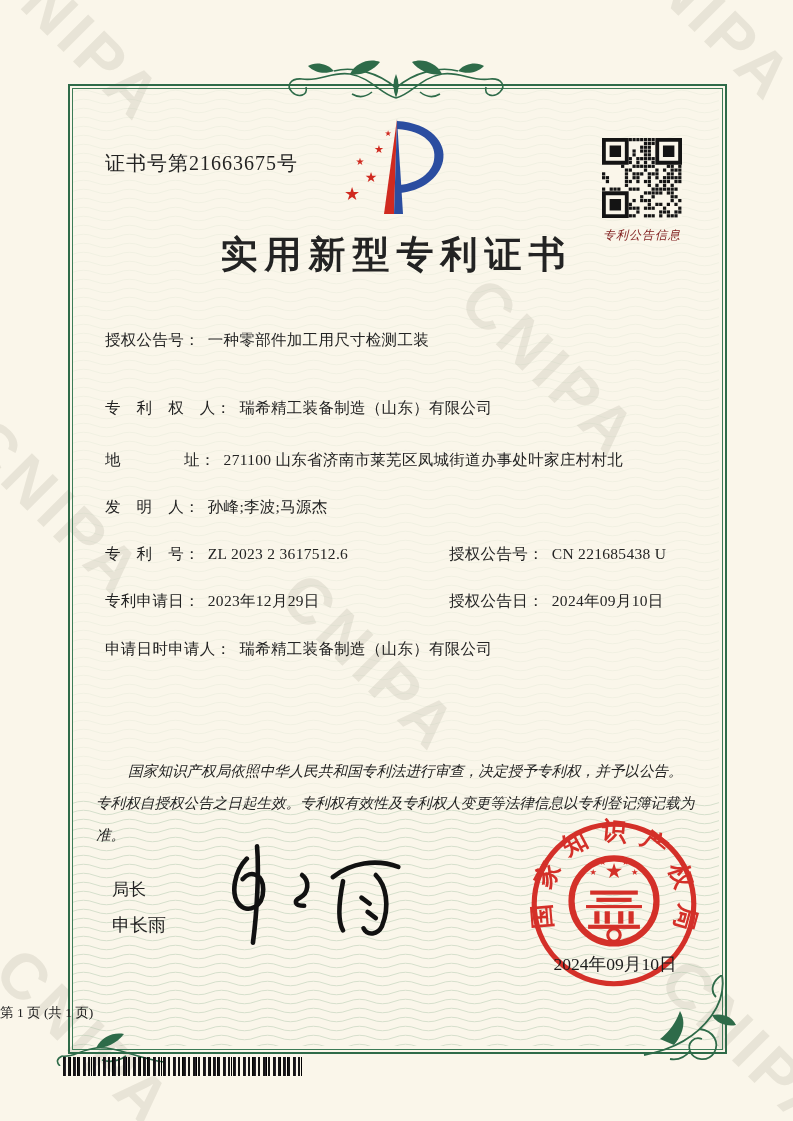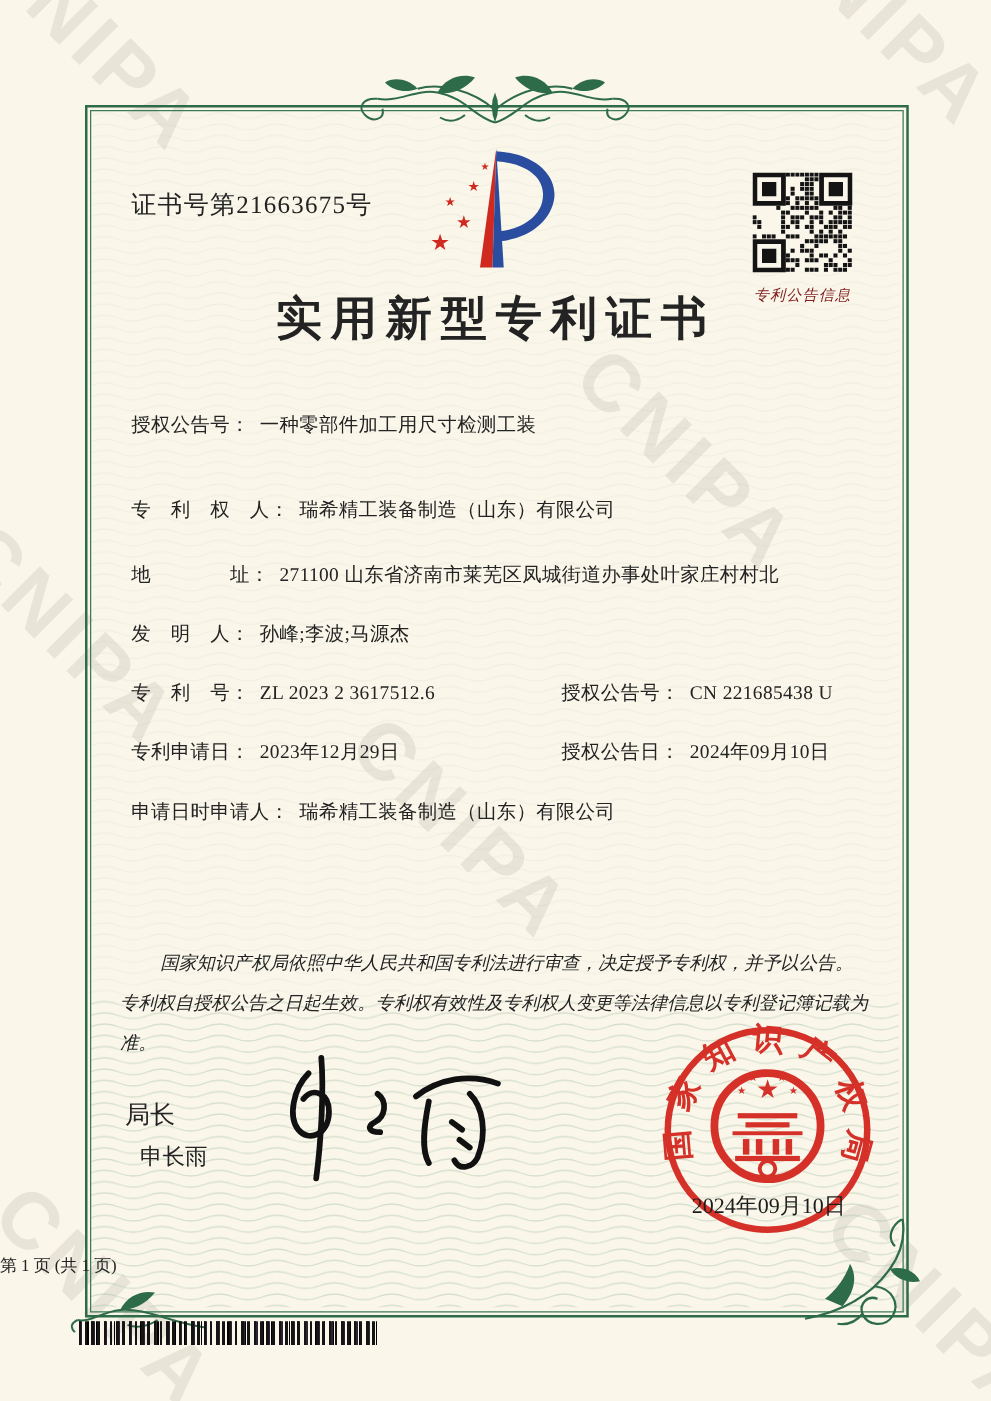--- a/index.html
+++ b/index.html
@@ -25,22 +25,22 @@
   
   .row{position:absolute;left:105px;right:70px;font-size:15.5px;letter-spacing:.3px;z-index:4;}
   .val{margin-left:8px;}
   .col2{position:absolute;left:344px;top:0;}
   
   .statement{position:absolute;left:96px;width:602px;top:755px;font-style:italic;
              font-size:14.6px;line-height:32px;z-index:4;}
   .statement p{margin:0;}
   .statement .ind{text-indent:2.2em;}
   
-  .sig-title{position:absolute;left:100px;top:878px;font-family:Liberation Serif, serif;
-             font-size:20px;z-index:4;}
+  .sig-title{position:absolute;left:112px;top:878px;font-family:Liberation Serif, serif;
+             font-size:17px;z-index:4;}
   .sig-name{position:absolute;left:112px;top:913px;font-family:"Liberation Sans",sans-serif;
             font-size:18px;z-index:4;}
   .sig-script{position:absolute;left:212px;top:840px;z-index:4;}
   .seal{position:absolute;left:528px;top:818px;z-index:5;}
   
   .footer{position:absolute;left:0;right:0;top:1004px;font-size:13.5px;z-index:4;}
   .barcode{position:absolute;left:63px;top:1057px;width:240px;height:19px;z-index:3;
     background-image:
       repeating-linear-gradient(90deg,#141414 0 2px,transparent 2px 5px),
       repeating-linear-gradient(90deg,#2a2430 0 3px,transparent 3px 10px),

